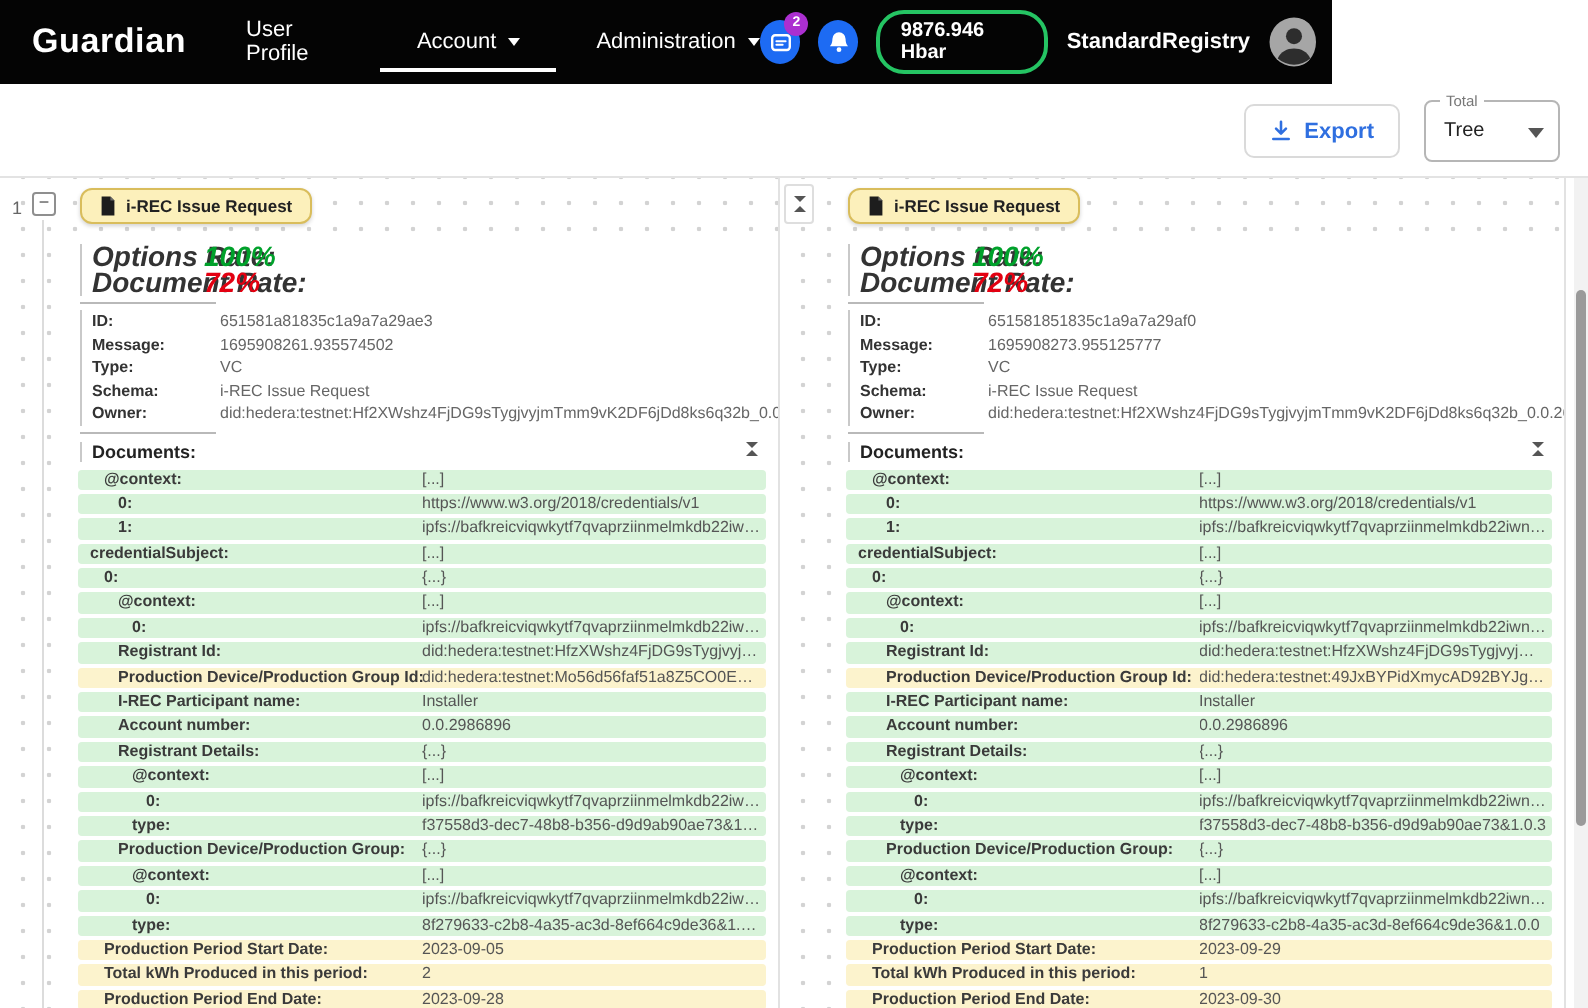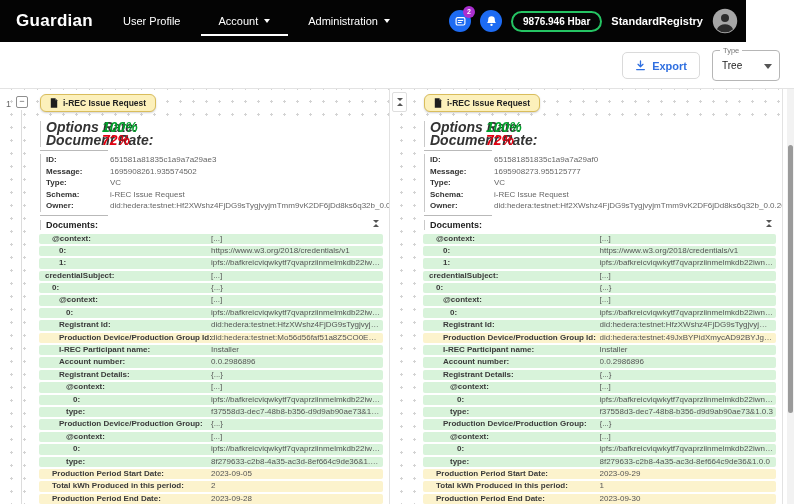--- a/index.html
+++ b/index.html
@@ -1,21 +1,21 @@
 <!DOCTYPE html>
 <html><head>
 <meta charset="utf-8">
 <style>
   * { margin:0; padding:0; box-sizing:border-box; }
   html,body { width:794px; height:504px; overflow:hidden; background:#fff;
     font-family:"Liberation Sans", sans-serif; }
   #page { position:relative; width:794px; height:504px; overflow:hidden; background:#fff; }
 
   
-  .header { position:absolute; left:0; top:0; width:746px; height:42px; background:#040404;
+  .header { position:absolute; left:0; top:0; width:666px; height:42px; background:#040404;
     display:flex; align-items:center; }
   .logo { margin-left:16px; color:#fff; font-size:17px; font-weight:bold; letter-spacing:.3px; }
   .nav { display:flex; align-items:center; margin-left:30px; gap:38px; height:100%; }
   .nav-item { position:relative; color:#fff; font-size:11px; display:flex; align-items:center;
     gap:6px; height:100%; cursor:pointer; }
   .nav-item.active::after { content:""; position:absolute; left:-18px; right:-18px; bottom:6px;
     height:2px; background:#fff; }
   .caret { width:0; height:0; border-left:3.5px solid transparent; border-right:3.5px solid transparent;
     border-top:4px solid #fff; display:inline-block; }
   .hdr-right { margin-left:auto; margin-right:8px; display:flex; align-items:center; gap:9px; }
@@ -143,21 +143,21 @@
 
   <div class="toolbar">
     <div class="export-btn">
       <svg width="11" height="11" viewBox="0 0 12 12">
         <path d="M6 1v6M3.3 4.7L6 7.4l2.7-2.7" fill="none" stroke="#2f6fe0" stroke-width="1.4" stroke-linecap="round" stroke-linejoin="round"></path>
         <path d="M1.8 10.4h8.4" stroke="#2f6fe0" stroke-width="1.4" stroke-linecap="round"></path>
       </svg>
       <span>Export</span>
     </div>
     <div class="type-select">
-      <span class="type-label">Type</span>
+      <span class="type-label">Total</span>
       <span class="type-value">Tree</span>
       <span class="type-caret"></span>
     </div>
   </div>
 
   <div class="main">
     <div class="row-number">1</div>
     <div class="collapse-box">−</div>
     <div class="tree-vline"></div>
 

